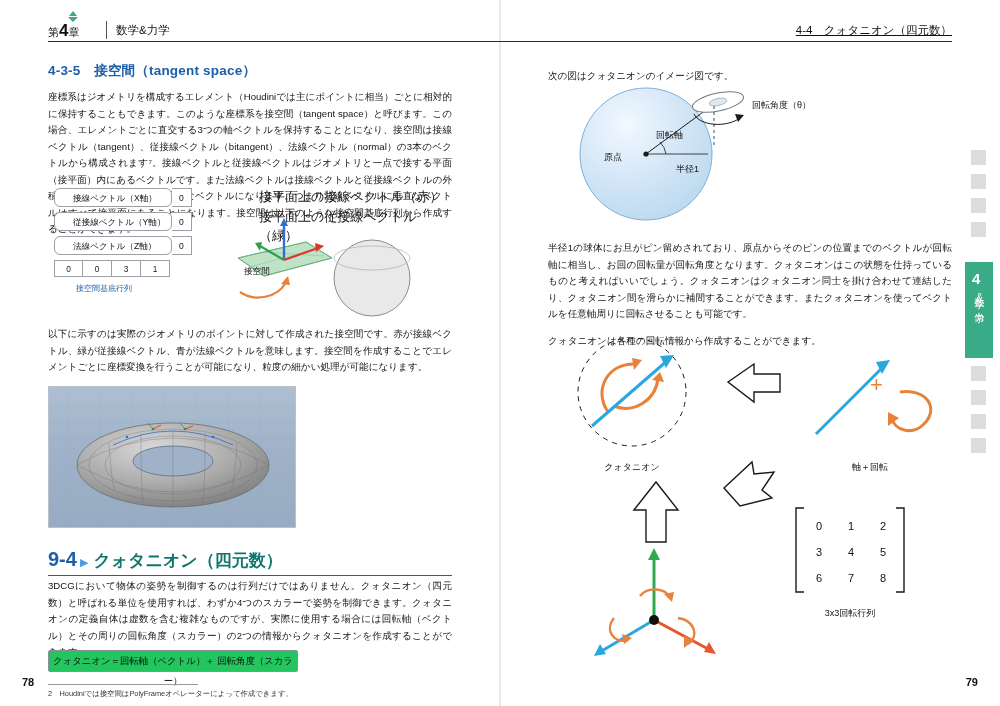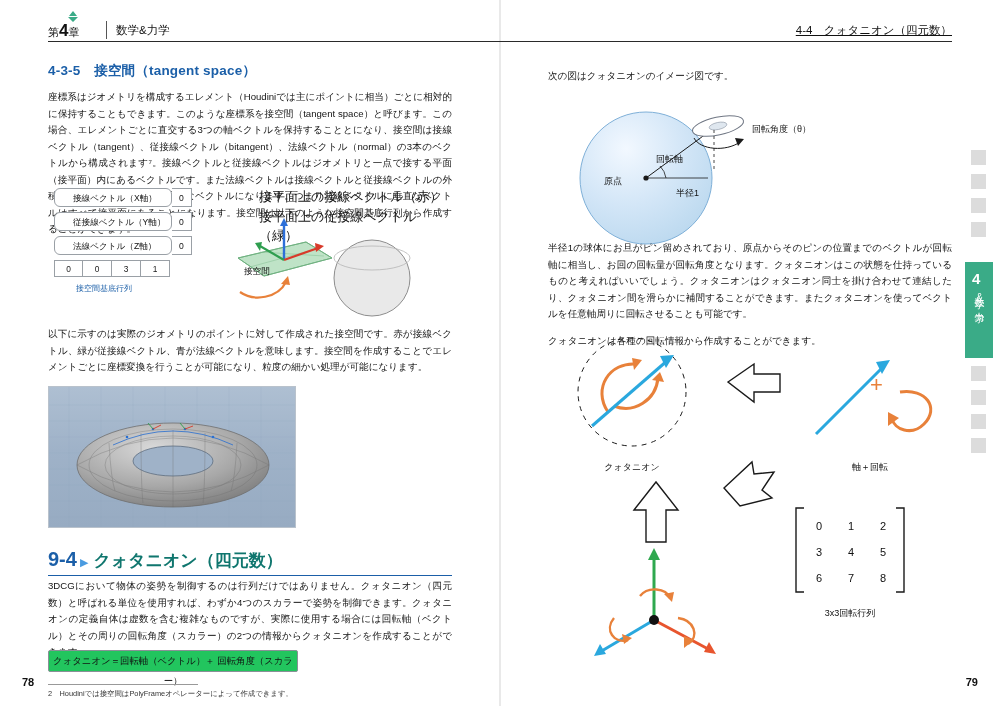--- a/index.html
+++ b/index.html
@@ -67,21 +67,21 @@
 
   .footnote{position:absolute;left:48px;top:684px;width:404px;font-size:7.4px;color:#333;}
   .footnote .fn-rule{width:150px;height:1px;background:#999;margin-bottom:4px;}
 
   .pnum-left{position:absolute;left:22px;top:676px;font-size:11px;font-weight:bold;color:#111;}
   .pnum-right{position:absolute;right:22px;top:676px;font-size:11px;font-weight:bold;color:#111;}
 
   
   .rtext{font-size:9.6px;line-height:1.72;color:#141414;text-align:justify;}
 
-  .fig-sphere{position:absolute;left:548px;top:104px;width:404px;height:150px;}
+  .fig-sphere{position:absolute;left:548px;top:80px;width:404px;height:150px;}
   .fig-quat{position:absolute;left:548px;top:330px;width:404px;height:330px;}
 
   
   .tabstrip{position:absolute;left:968px;top:150px;width:22px;}
   .tabsq{width:15px;height:15px;background:#dcdcdc;margin:0 0 9px 3px;}
   .tab-active{position:absolute;left:965px;top:262px;width:28px;height:96px;background:#3aab87;}
   .tab-active .tnum{position:absolute;left:7px;top:8px;color:#fff;font-size:15px;font-weight:bold;}
   .tab-active .tlbl{position:absolute;left:7px;top:28px;color:#fff;font-size:10px;
         writing-mode:vertical-rl;text-orientation:upright;letter-spacing:1px;}
 

